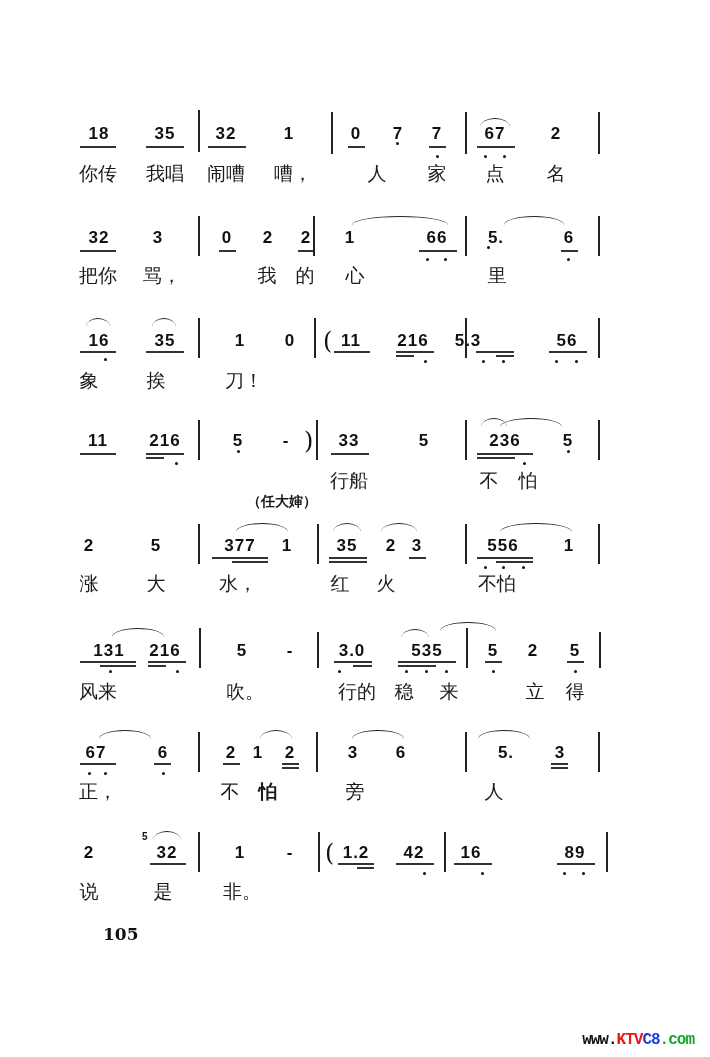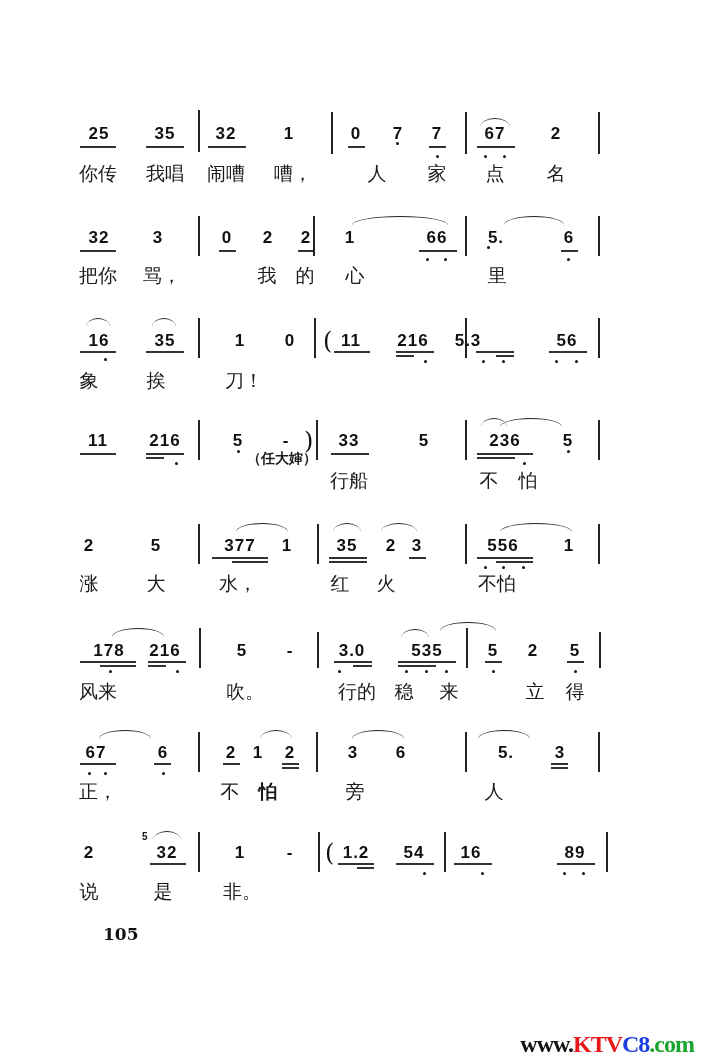--- a/index.html
+++ b/index.html
@@ -11,28 +11,28 @@
   .lyric { position:absolute; font-family:"DejaVu Sans", sans-serif; font-size:19px; line-height:20px;
            transform:translateX(-50%); white-space:nowrap; color:#1a1a1a;text-align:right; }
   .lyric.small { font-size:14px; font-weight:bold; }
   .bar { position:absolute; width:2px; background:#222; height:36px; }
   .ul { position:absolute; height:1.5px; background:#333; }
   .dot { position:absolute; width:3px; height:3px; border-radius:50%; background:#111; }
   .slur { position:absolute; border-top:1.6px solid #222; border-radius:50% 50% 0 0 / 100% 100% 0 0; height:8px; }
   .paren { position:absolute; font-family:"DejaVu Serif", serif; font-size:24px; line-height:24px; }
   .grace { position:absolute; font-family:"Liberation Sans", sans-serif; font-weight:bold; font-size:10px; line-height:10px; }
   .pagenum { position:absolute; left:103px; top:924px; font-family:"DejaVu Serif", serif; font-weight:bold; font-size:17px; }
-  .wm { position:absolute; right:16px; top:1031px; font-family:Liberation Serif, serif; font-weight:bold; font-size:24px; letter-spacing:-1px; }
+  .wm { position:absolute; right:16px; top:1031px; font-family:Liberation Mono, monospace; font-weight:bold; font-size:16px; letter-spacing:-1px; }
   .wm .b { color:#111; } .wm .r { color:#e81818; } .wm .bl { color:#1c3ee0; } .wm .g { color:#17a52d; }
 </style>
 </head>
 <body>
 
 <div class="sys" style="top:0">
-  <span class="note" style="left:99px;top:125px">25</span>
+  <span class="note" style="left:99px;top:125px">18</span>
   <div class="ul" style="left:80px;top:146px;width:36px"></div>
   <span class="note" style="left:165px;top:125px">35</span>
   <div class="ul" style="left:146px;top:146px;width:38px"></div>
   <div class="bar" style="left:198px;top:110px;height:42px"></div>
   <span class="note" style="left:226px;top:125px">32</span>
   <div class="ul" style="left:208px;top:146px;width:38px"></div>
   <span class="note" style="left:289px;top:125px">1</span>
   <div class="bar" style="left:331px;top:112px;height:42px"></div>
   <span class="note" style="left:356px;top:125px">0</span>
   <div class="ul" style="left:348px;top:146px;width:17px"></div>
@@ -150,21 +150,21 @@
   <div class="slur" style="left:481px;top:418px;width:26px"></div>
   <div class="slur" style="left:500px;top:418px;width:62px"></div>
   <span class="note" style="left:505px;top:432px">236</span>
   <div class="ul" style="left:477px;top:453px;width:56px"></div>
   <div class="ul" style="left:477px;top:457px;width:38px"></div>
   <div class="dot" style="left:523px;top:462px"></div>
   <span class="note" style="left:568px;top:432px">5</span>
   <div class="dot" style="left:567px;top:450px"></div>
   <div class="bar" style="left:598px;top:420px;height:40px"></div>
 
-  <span class="lyric small" style="left:282px;top:448px">（任大婶）</span>
+  <span class="lyric small" style="left:282px;top:491px">（任大婶）</span>
   <span class="lyric" style="left:349px;top:470px">行船</span>
   <span class="lyric" style="left:489px;top:470px">不</span>
   <span class="lyric" style="left:528px;top:470px">怕</span>
 </div>
 
 <div class="sys" style="top:0">
   <span class="note" style="left:89px;top:537px">2</span>
   <span class="note" style="left:156px;top:537px">5</span>
   <div class="bar" style="left:198px;top:524px;height:40px"></div>
   <div class="slur" style="left:236px;top:523px;width:52px"></div>
@@ -195,21 +195,21 @@
   <span class="lyric" style="left:89px;top:573px">涨</span>
   <span class="lyric" style="left:156px;top:573px">大</span>
   <span class="lyric" style="left:238px;top:573px">水，</span>
   <span class="lyric" style="left:340px;top:573px">红</span>
   <span class="lyric" style="left:386px;top:573px">火</span>
   <span class="lyric" style="left:497px;top:573px">不怕</span>
 </div>
 
 <div class="sys" style="top:0">
   <div class="slur" style="left:112px;top:628px;width:52px"></div>
-  <span class="note" style="left:109px;top:642px">178</span>
+  <span class="note" style="left:109px;top:642px">131</span>
   <div class="ul" style="left:80px;top:661px;width:56px"></div>
   <div class="ul" style="left:100px;top:665px;width:36px"></div>
   <div class="dot" style="left:109px;top:670px"></div>
   <span class="note" style="left:165px;top:642px">216</span>
   <div class="ul" style="left:148px;top:661px;width:38px"></div>
   <div class="ul" style="left:148px;top:665px;width:18px"></div>
   <div class="dot" style="left:176px;top:670px"></div>
   <div class="bar" style="left:199px;top:628px;height:40px"></div>
   <span class="note" style="left:242px;top:642px">5</span>
   <span class="note" style="left:290px;top:642px">-</span>
@@ -288,21 +288,21 @@
   <span class="note" style="left:167px;top:844px">32</span>
   <div class="ul" style="left:150px;top:863px;width:36px"></div>
   <div class="bar" style="left:198px;top:832px;height:40px"></div>
   <span class="note" style="left:240px;top:844px">1</span>
   <span class="note" style="left:290px;top:844px">-</span>
   <div class="bar" style="left:318px;top:832px;height:40px"></div>
   <span class="paren" style="left:325px;top:841px">(</span>
   <span class="note" style="left:356px;top:844px">1.2</span>
   <div class="ul" style="left:338px;top:863px;width:36px"></div>
   <div class="ul" style="left:357px;top:867px;width:17px"></div>
-  <span class="note" style="left:414px;top:844px">54</span>
+  <span class="note" style="left:414px;top:844px">42</span>
   <div class="ul" style="left:396px;top:863px;width:38px"></div>
   <div class="dot" style="left:423px;top:872px"></div>
   <div class="bar" style="left:444px;top:832px;height:40px"></div>
   <span class="note" style="left:471px;top:844px">16</span>
   <div class="ul" style="left:454px;top:863px;width:38px"></div>
   <div class="dot" style="left:481px;top:872px"></div>
   <span class="note" style="left:575px;top:844px">89</span>
   <div class="ul" style="left:557px;top:863px;width:38px"></div>
   <div class="dot" style="left:563px;top:872px"></div>
   <div class="dot" style="left:582px;top:872px"></div>

